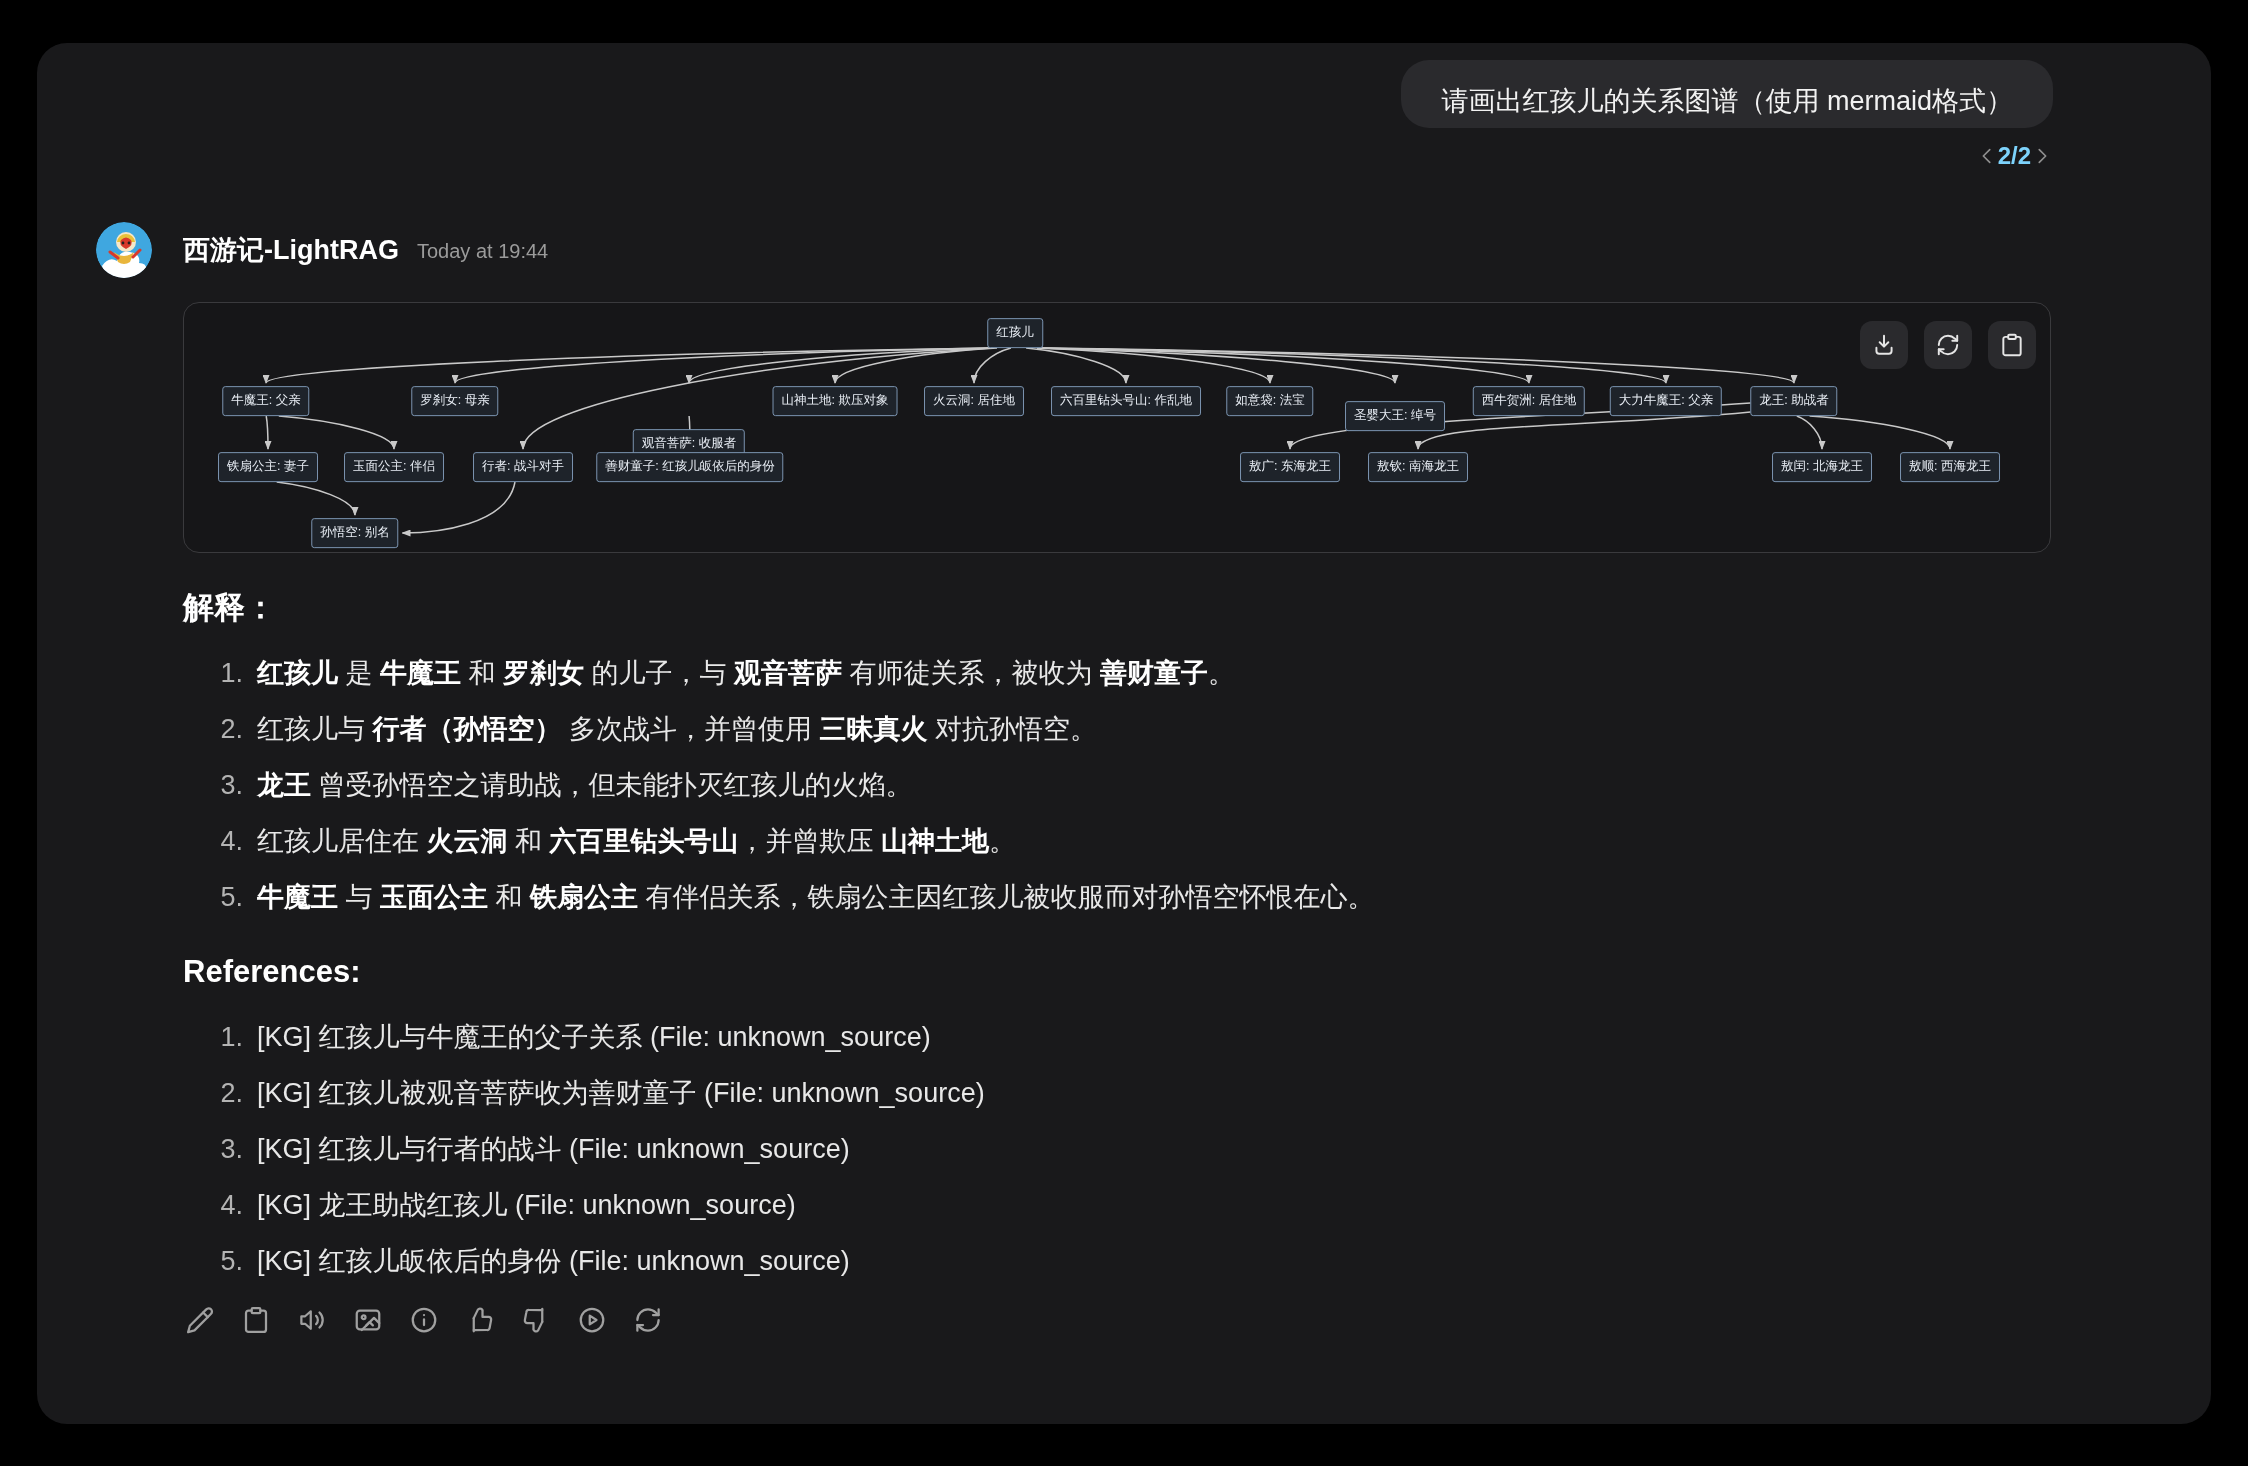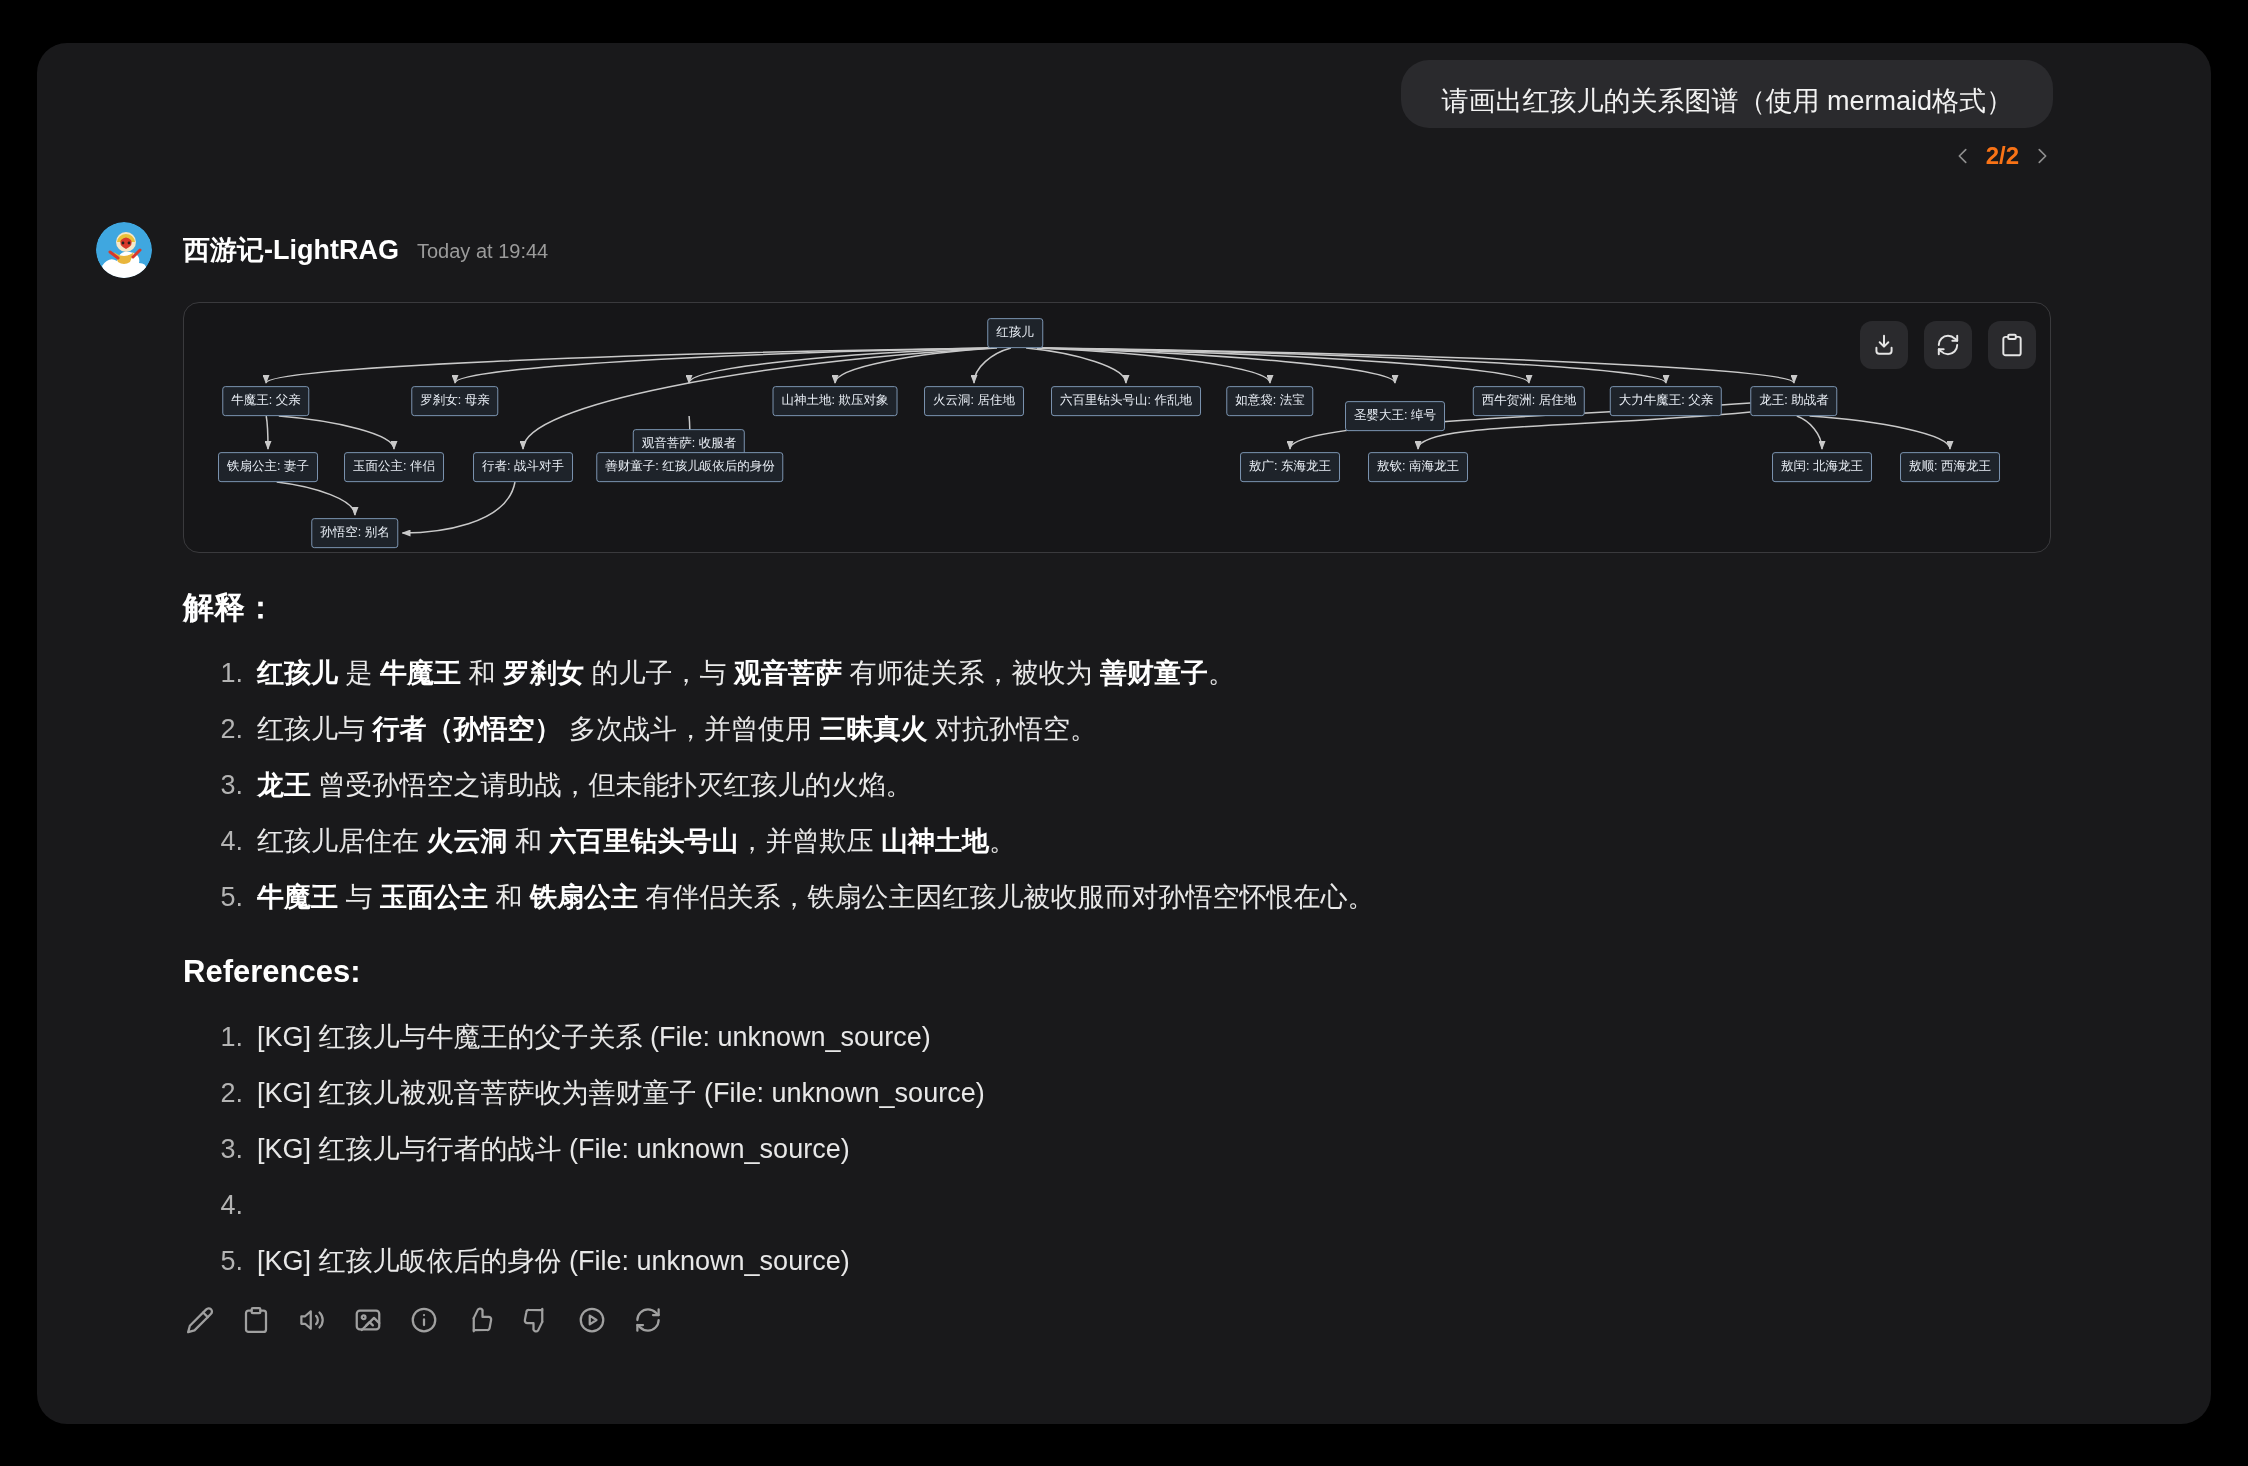--- a/index.html
+++ b/index.html
@@ -2,22 +2,22 @@
 <html><head>
 <meta charset="utf-8">
 <style>
   html,body{margin:0;padding:0;background:#000;width:2248px;height:1466px;overflow:hidden;
     font-family:"Liberation Sans","DejaVu Sans",sans-serif;}
   .panel{position:absolute;left:37px;top:43px;width:2174px;height:1381px;background:#19191b;border-radius:30px;}
   
   .user-row{display:flex;justify-content:flex-end;padding:17px 158px 0 0;}
   .bubble{background:#2a2a2d;color:#f2f2f2;font-size:27px;line-height:83px;height:68px;
     padding:0 40px;border-radius:28px;white-space:nowrap;}
-  .pagination-row{display:flex;justify-content:flex-end;align-items:center;gap:12px;
-    padding:10px 158px 0 0;height:36px;color:#f97316;font-size:24px;font-weight:bold;margin-left:26px;}
+  .pagination-row{display:flex;justify-content:flex-end;align-items:center;
+    padding:10px 158px 0 0;height:36px;color:#7dd3fc;font-size:24px;font-weight:bold;margin-left:26px;}
   .pag-chevron{width:22px;height:22px;color:#8f8f8f;display:block;cursor:pointer;}
   
   .assistant{position:relative;margin-top:48px;}
   .avatar{position:absolute;left:59px;top:0;width:56px;height:56px;border-radius:50%;overflow:hidden;display:block;}
   .name-row{margin-left:146px;height:56px;display:flex;align-items:center;gap:18px;}
   .a-name{color:#fff;font-size:27px;font-weight:bold;}
   .a-time{color:#9b9b9b;font-size:20px;padding-top:3px;}
   .content{margin-left:146px;}
   .intro{color:#e8e8e8;font-size:27px;line-height:40px;margin:2px 0 0 0;}
   
@@ -191,20 +191,21 @@
           <li>
             <span class="num">2.</span>
             <span>[KG] 红孩儿被观音菩萨收为善财童子 (File: unknown_source)</span>
           </li>
           <li>
             <span class="num">3.</span>
             <span>[KG] 红孩儿与行者的战斗 (File: unknown_source)</span>
           </li>
           <li>
             <span class="num">4.</span>
+            <span>[KG] 龙王助战红孩儿 (File: unknown_source)</span>
           </li>
           <li>
             <span class="num">5.</span>
             <span>[KG] 红孩儿皈依后的身份 (File: unknown_source)</span>
           </li>
         </ol>
 
       <div class="toolbar" id="toolbar">
           <button class="tb-btn">
             <svg viewBox="0 0 24 24" class="ic">

